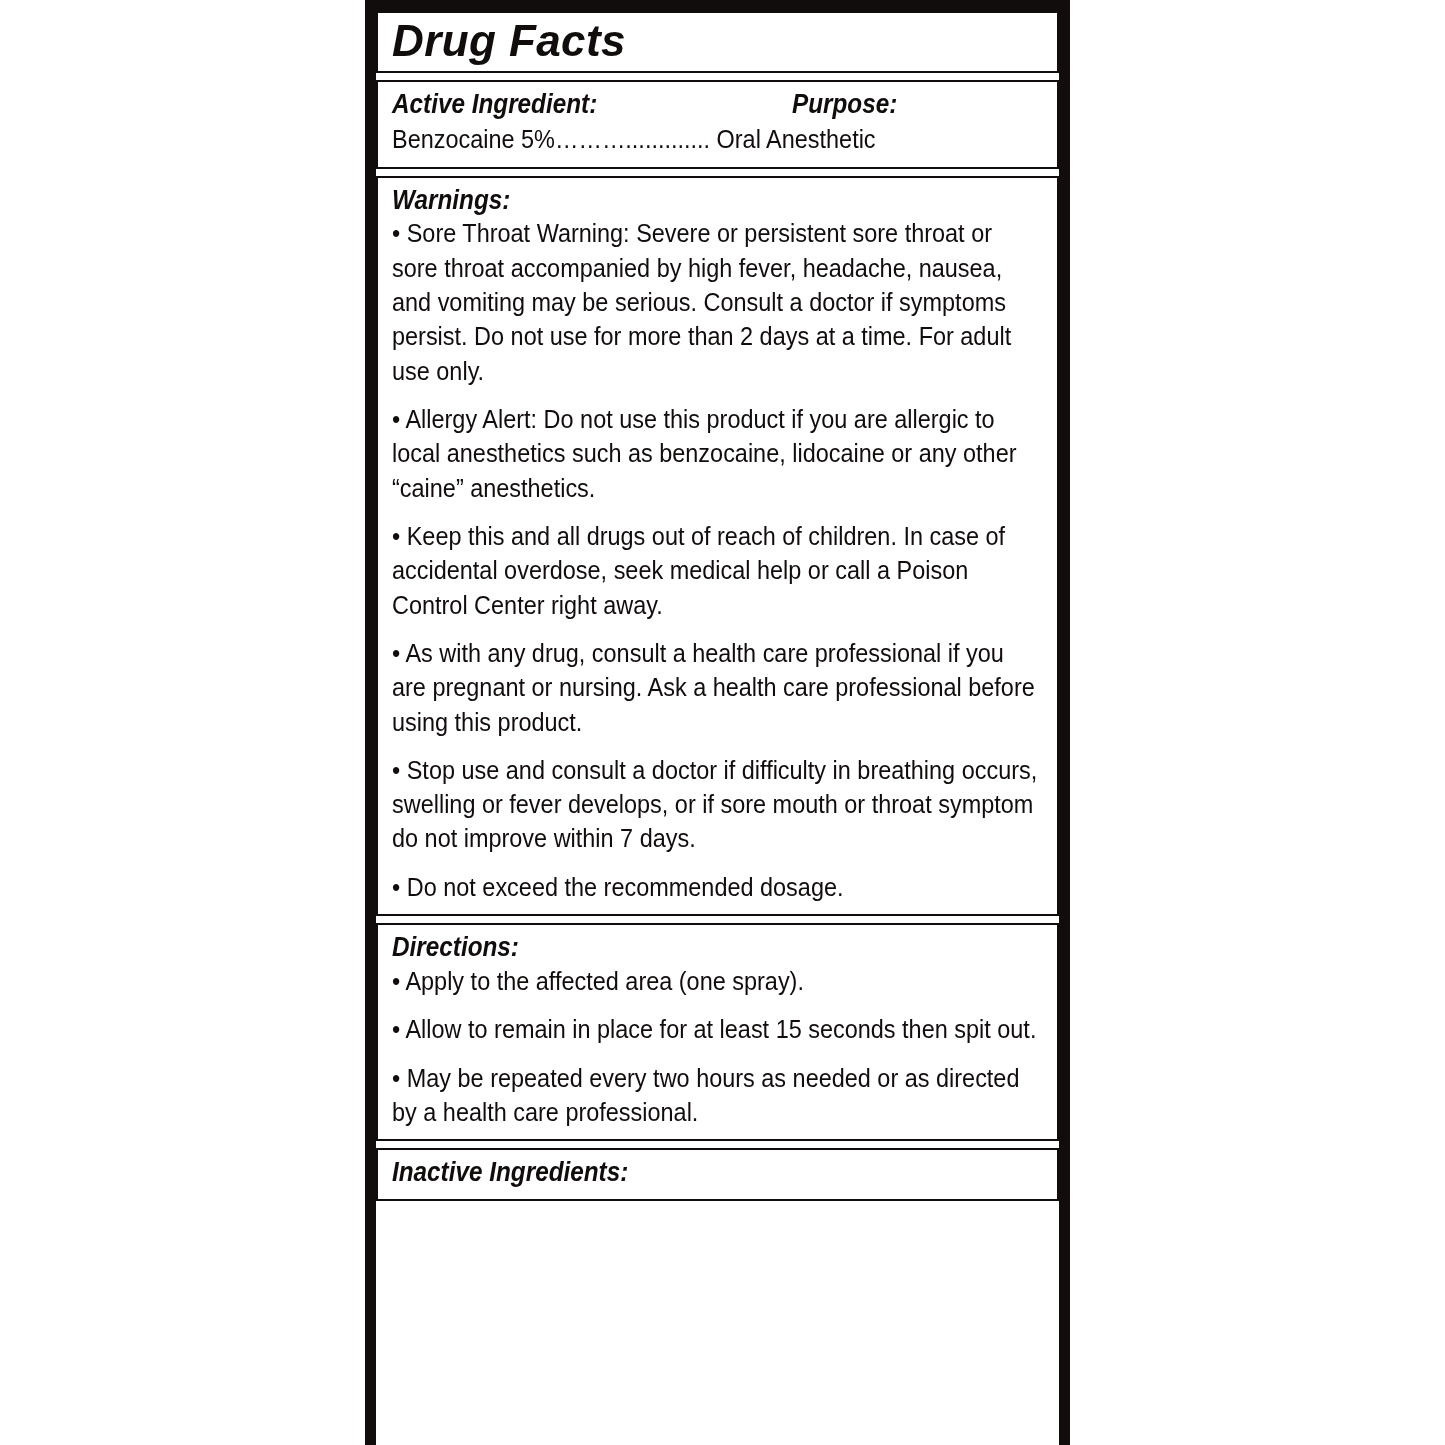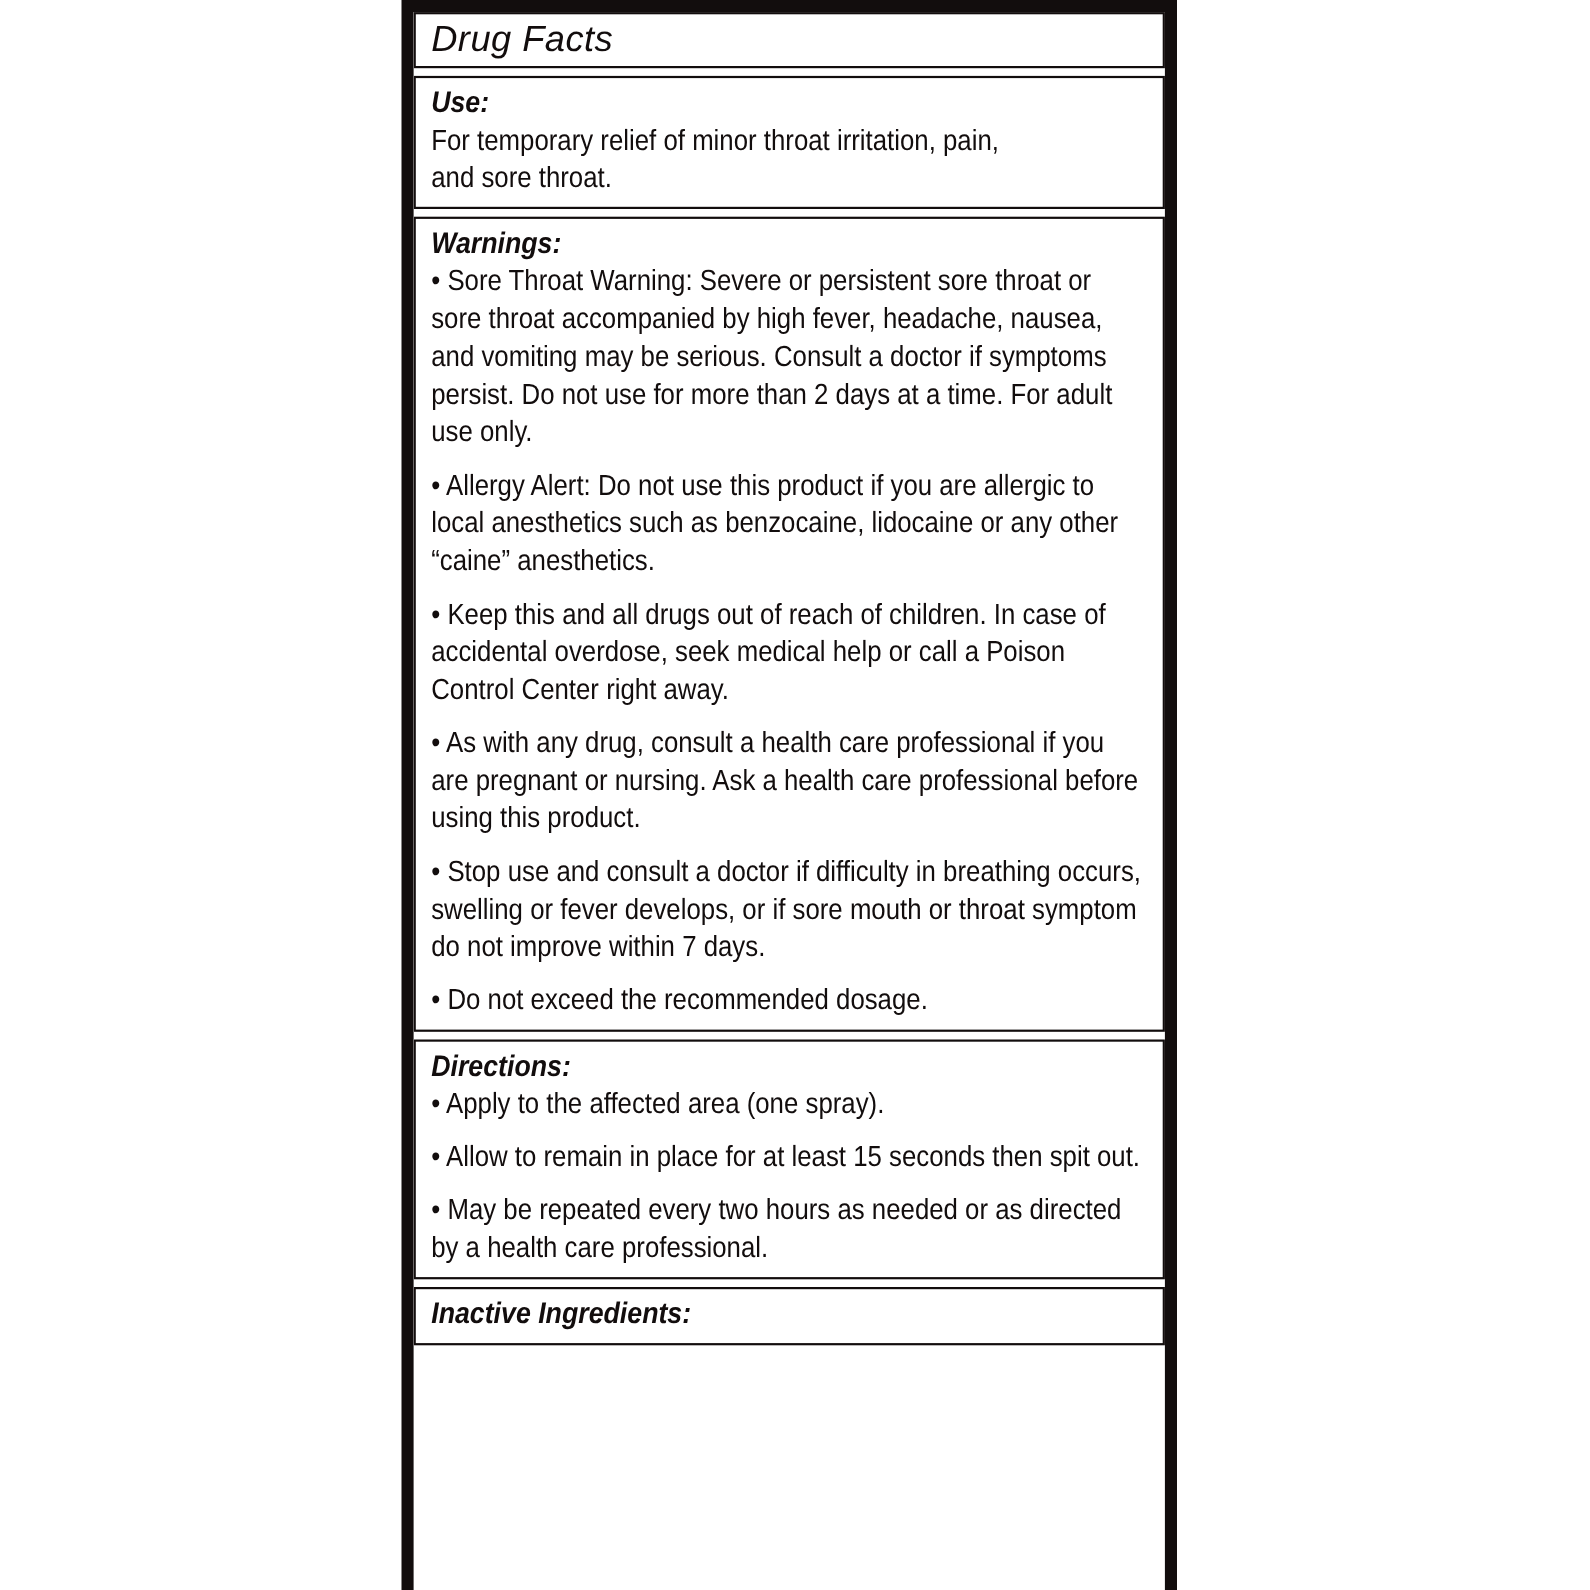--- a/index.html
+++ b/index.html
@@ -44,23 +44,23 @@
   }
   
   .sect + .sect { margin-top: 7px; }
 
   
   #title-bar {
     padding: 5px 14px 7px 14px;
   }
   .title-text {
     font-family: "Liberation Sans", sans-serif;
-    font-weight: normal;
+    font-weight: bold;
     font-style: italic;
-    font-size: 33px;
+    font-size: 44px;
     line-height: 1.05;
     letter-spacing: 0.4px;
     color: #120d0d;
   }
 
   
   .head {
     font-family: "Liberation Sans Narrow", "Liberation Sans", sans-serif;
     font-weight: bold;
     font-style: italic;
@@ -103,26 +103,30 @@
 </head>
 <body>
 
 <div id="label-panel">
   <div id="label-inner">
 
     <div class="sect" id="title-bar">
       <div class="title-text">Drug Facts</div>
     </div>
 
+    <div class="sect">
+      <div class="ai-row">
+        <div class="ai-heads">
+          <div class="head h-left">Active Ingredient:</div>
+          <div class="head h-right">Purpose:</div>
+        </div>
+        <div class="body-txt">Benzocaine 5%………............. Oral Anesthetic</div>
+      </div>
+    </div>
 
-    <div class="sect">
-      <div class="head">Use:</div>
-      <div class="body-txt">For temporary relief of minor throat irritation, pain,
-and sore throat.</div>
-    </div>
 
     <div class="sect">
       <div class="head">Warnings:</div>
       <div class="body-txt para">• Sore Throat Warning: Severe or persistent sore throat or sore throat accompanied by high fever, headache, nausea, and vomiting may be serious. Consult a doctor if symptoms persist. Do not use for more than 2 days at a time. For adult use only.</div>
       <div class="body-txt para">• Allergy Alert: Do not use this product if you are allergic to local anesthetics such as benzocaine, lidocaine or any other “caine” anesthetics.</div>
       <div class="body-txt para">• Keep this and all drugs out of reach of children. In case of accidental overdose, seek medical help or call a Poison Control Center right away.</div>
       <div class="body-txt para">• As with any drug, consult a health care professional if you are pregnant or nursing. Ask a health care professional before using this product.</div>
       <div class="body-txt para">• Stop use and consult a doctor if difficulty in breathing occurs, swelling or fever develops, or if sore mouth or throat symptom do not improve within 7 days.</div>
       <div class="body-txt para">• Do not exceed the recommended dosage.</div>
     </div>

